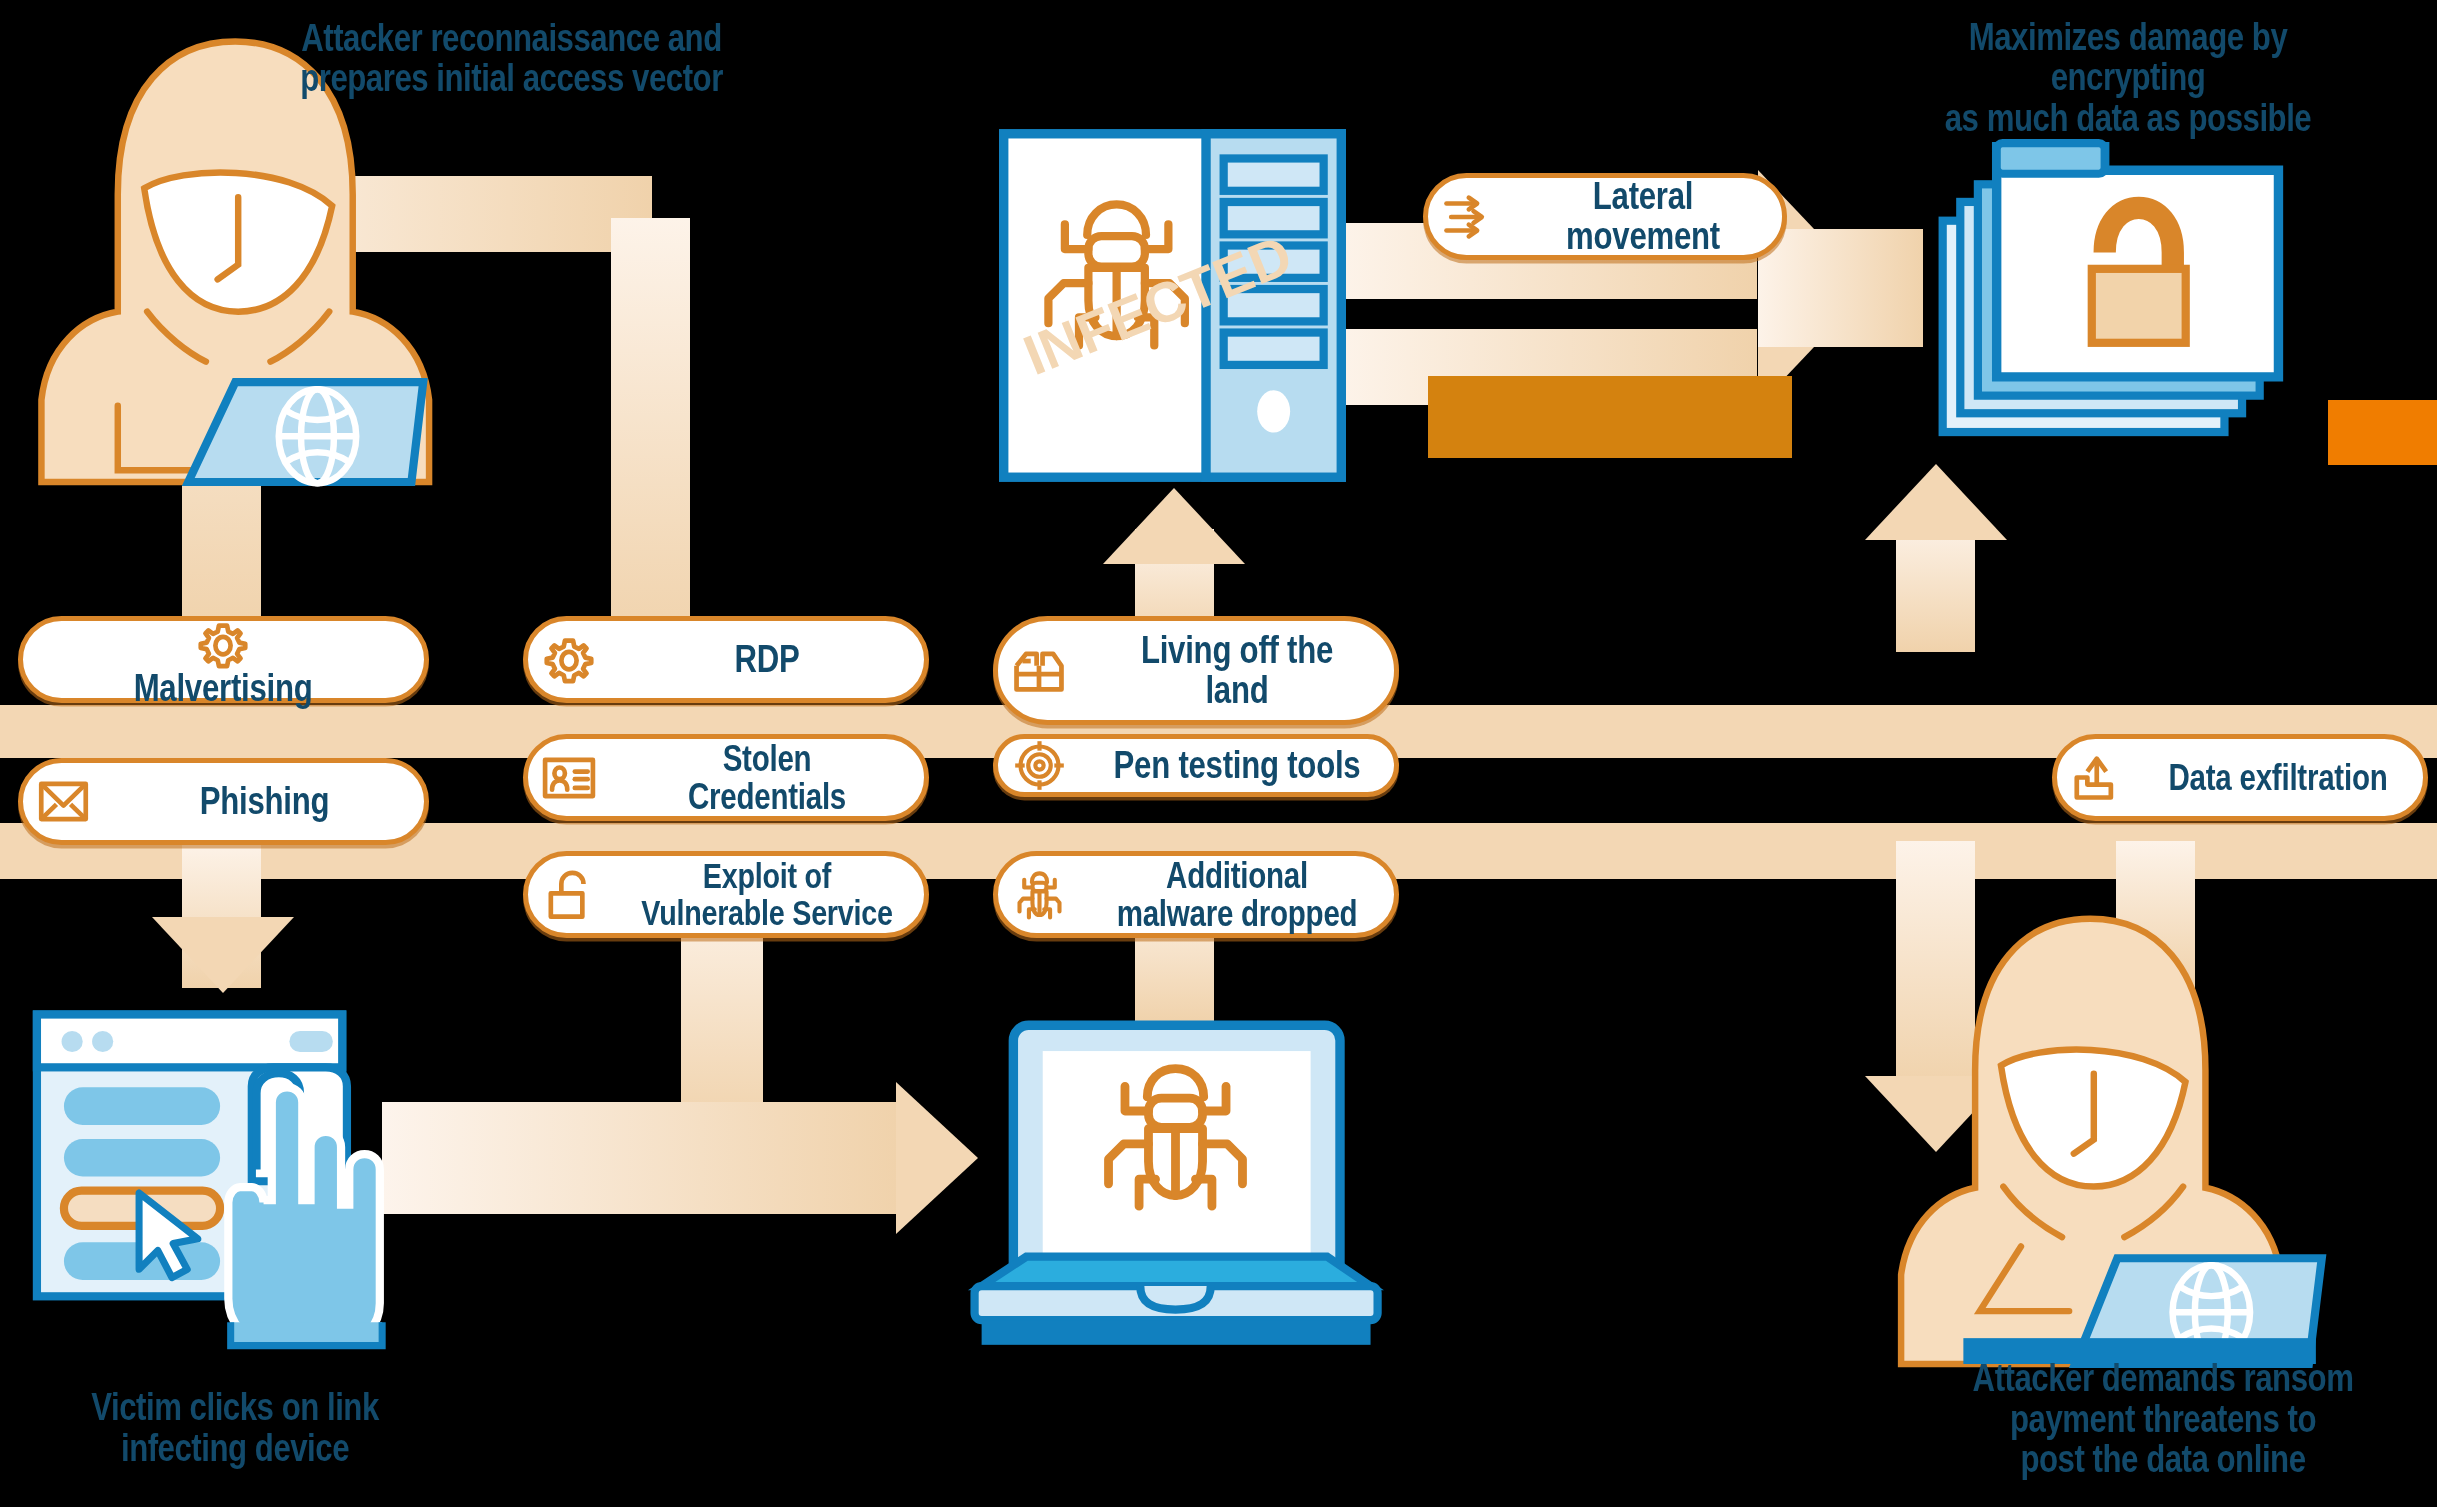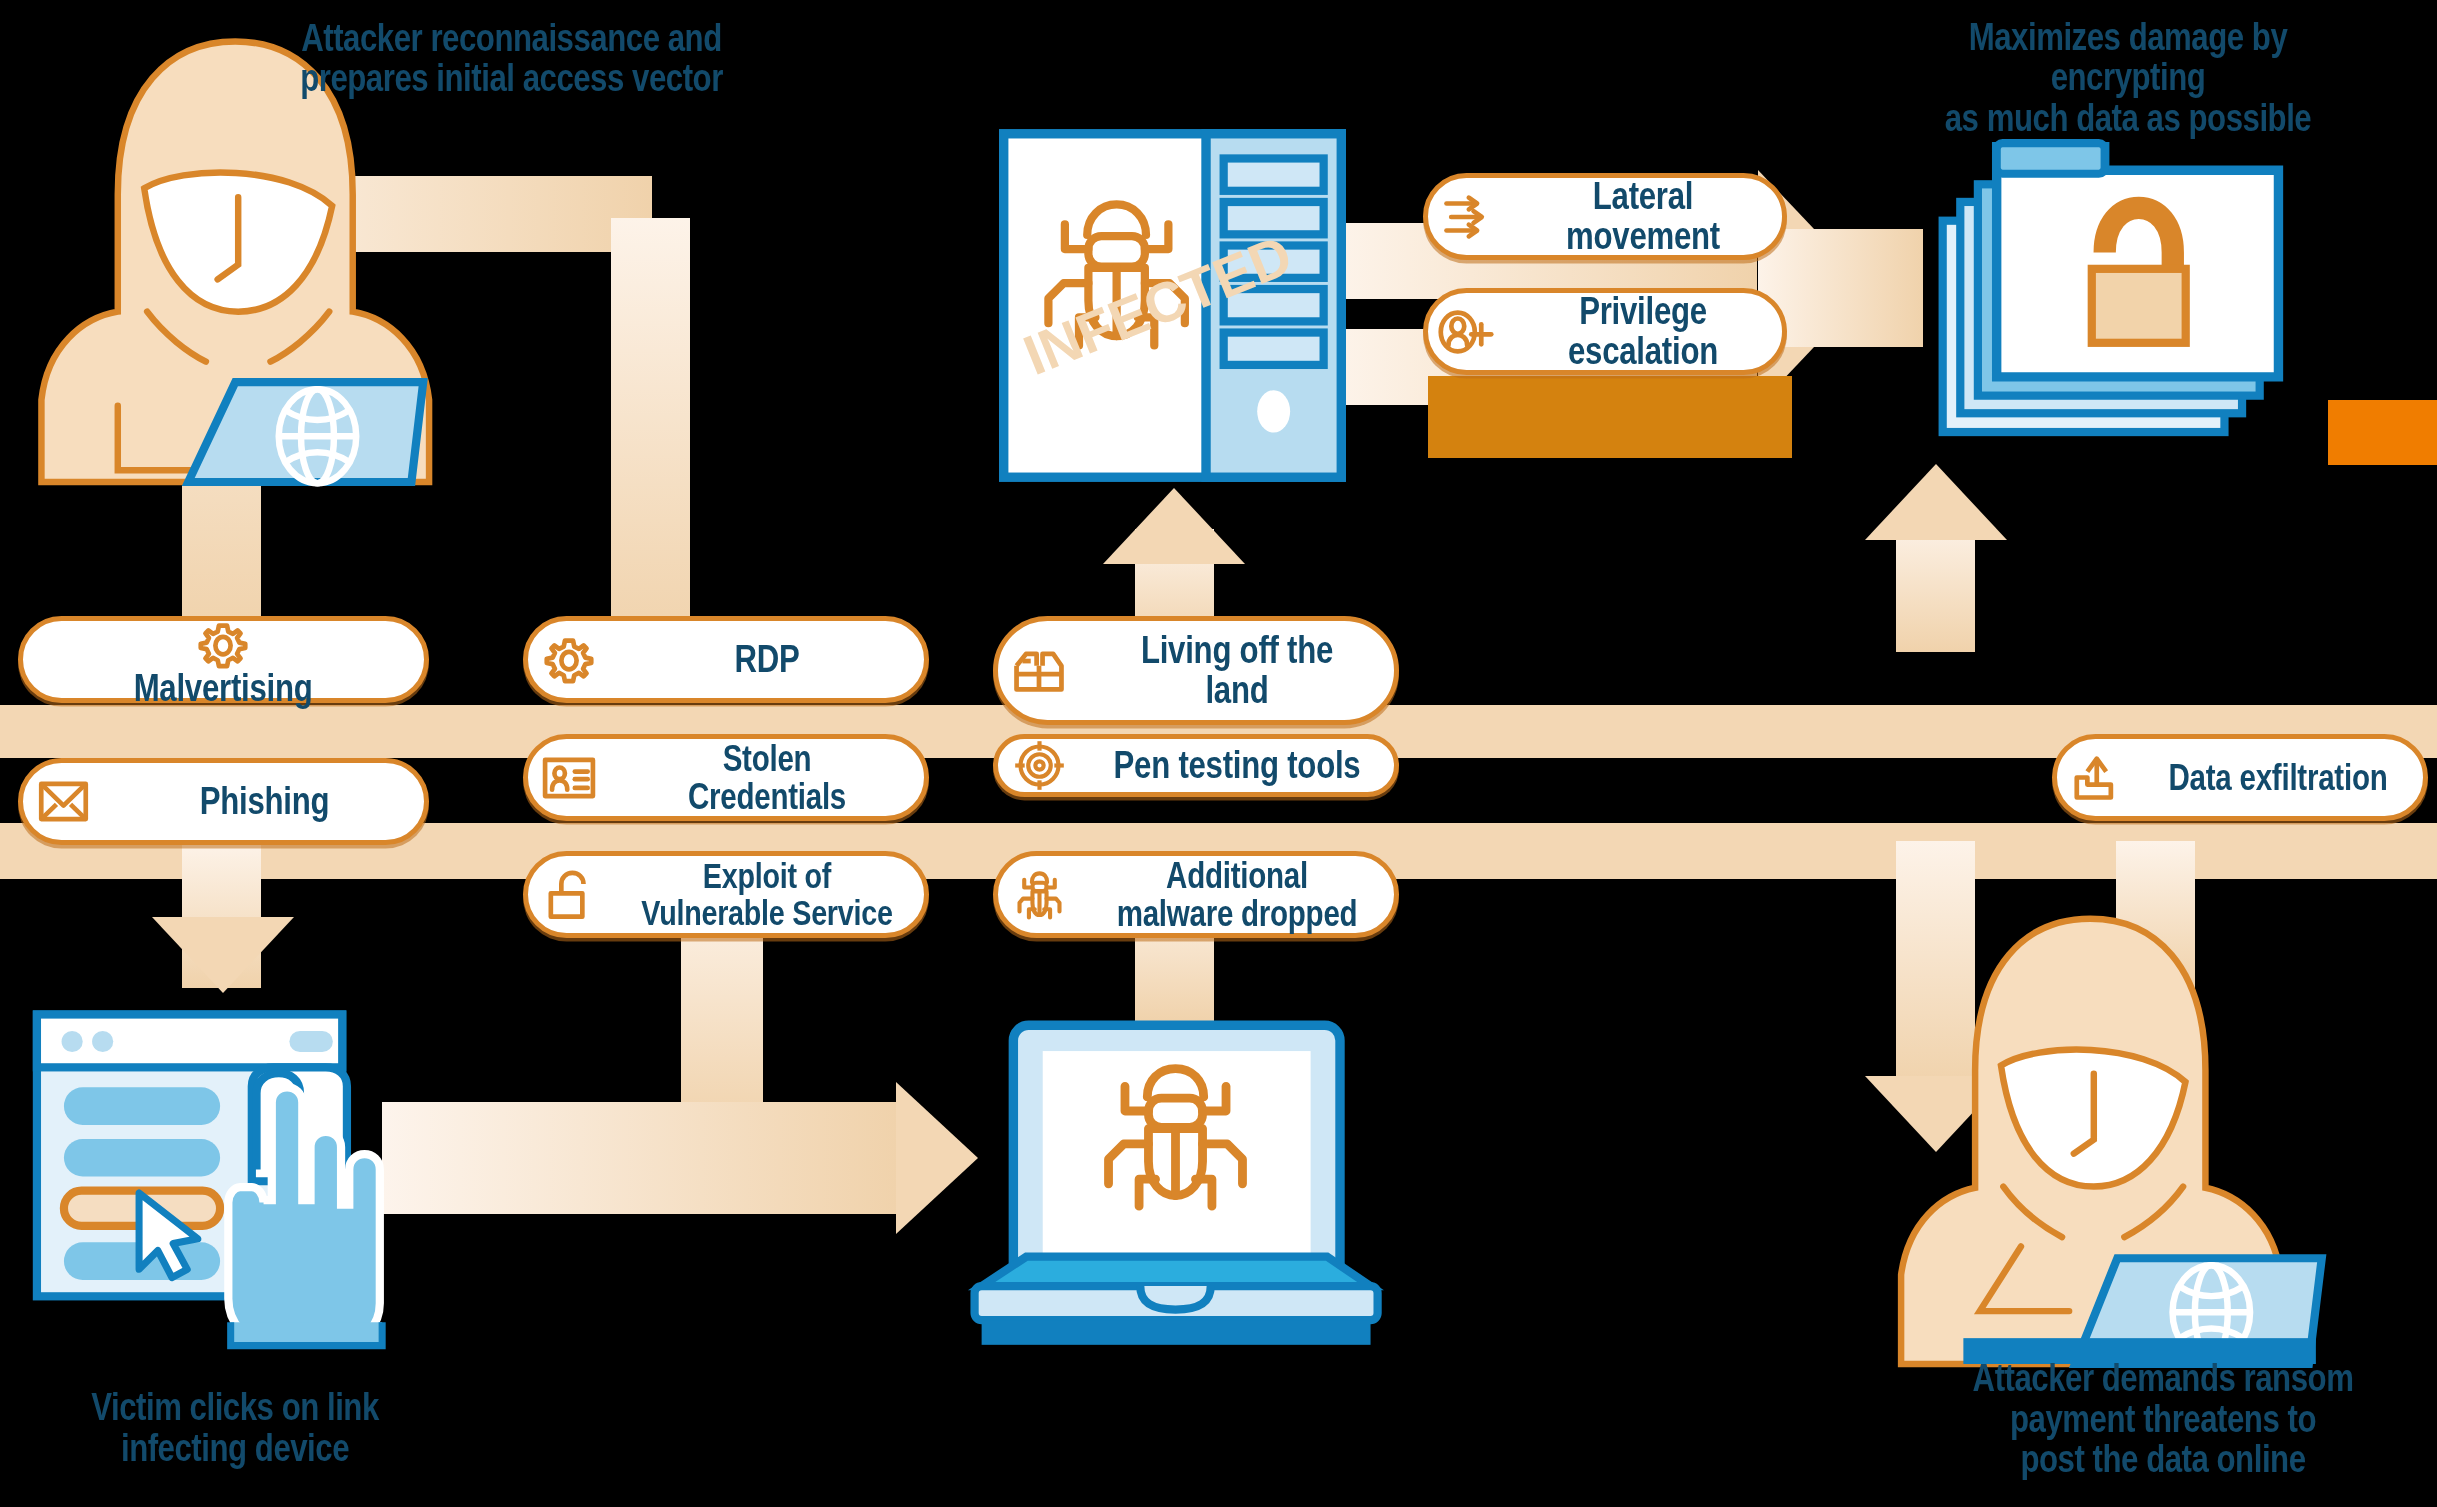--- a/index.html
+++ b/index.html
@@ -218,35 +218,20 @@
             <polyline points="52,27 66,37 52,47"></polyline>
           <line x1="6" y1="60" x2="56" y2="60"></line>
             <polyline points="44,50 58,60 44,70"></polyline>
         </g>
       </svg>
     </span>
     <span class="plabel" style="font-size:38px;">Lateral
 movement</span>
   </div>
 
-  <div class="pill" style="left:1423px;top:288px;width:364px;height:87px;">
-    <span class="picon" style="width:76px;">
-      <svg width="54" height="46" viewBox="0 0 92 78">
-        <g stroke="#d9862a" stroke-width="8" fill="none" stroke-linecap="round">
-          <ellipse cx="32" cy="39" rx="29" ry="33"></ellipse>
-          <ellipse cx="32" cy="29" rx="11" ry="13"></ellipse>
-          <path d="M16 62 C16 48 26 44 32 44 C38 44 48 48 48 62"></path>
-          <line x1="72" y1="26" x2="72" y2="60"></line>
-            <line x1="55" y1="43" x2="89" y2="43"></line>
-        </g>
-      </svg>
-    </span>
-    <span class="plabel" style="font-size:38px;">Privilege
-escalation</span>
-  </div>
 
   <div class="pill" style="left:17.6px;top:616px;width:411px;height:87px;flex-direction:column;">
     <span class="picon" style="width:82px;">
       <svg width="48" height="48" viewBox="0 0 82 82">
         <g stroke="#d9862a" stroke-width="8" fill="none" stroke-linejoin="round">
           <path d="M41 8 L48 8 L50 18 L58 22 L66 16 L71 21 L65 29 L69 37 L79 39 L79 46 L69 48 L65 56 L71 64 L66 69 L58 63 L50 67 L48 77 L41 77 L34 77 L32 67 L24 63 L16 69 L11 64 L17 56 L13 48 L3 46 L3 39 L13 37 L17 29 L11 21 L16 16 L24 22 L32 18 L34 8 Z"></path>
           <ellipse cx="41" cy="42" rx="13" ry="15"></ellipse>
         </g>
       </svg>
     </span>

